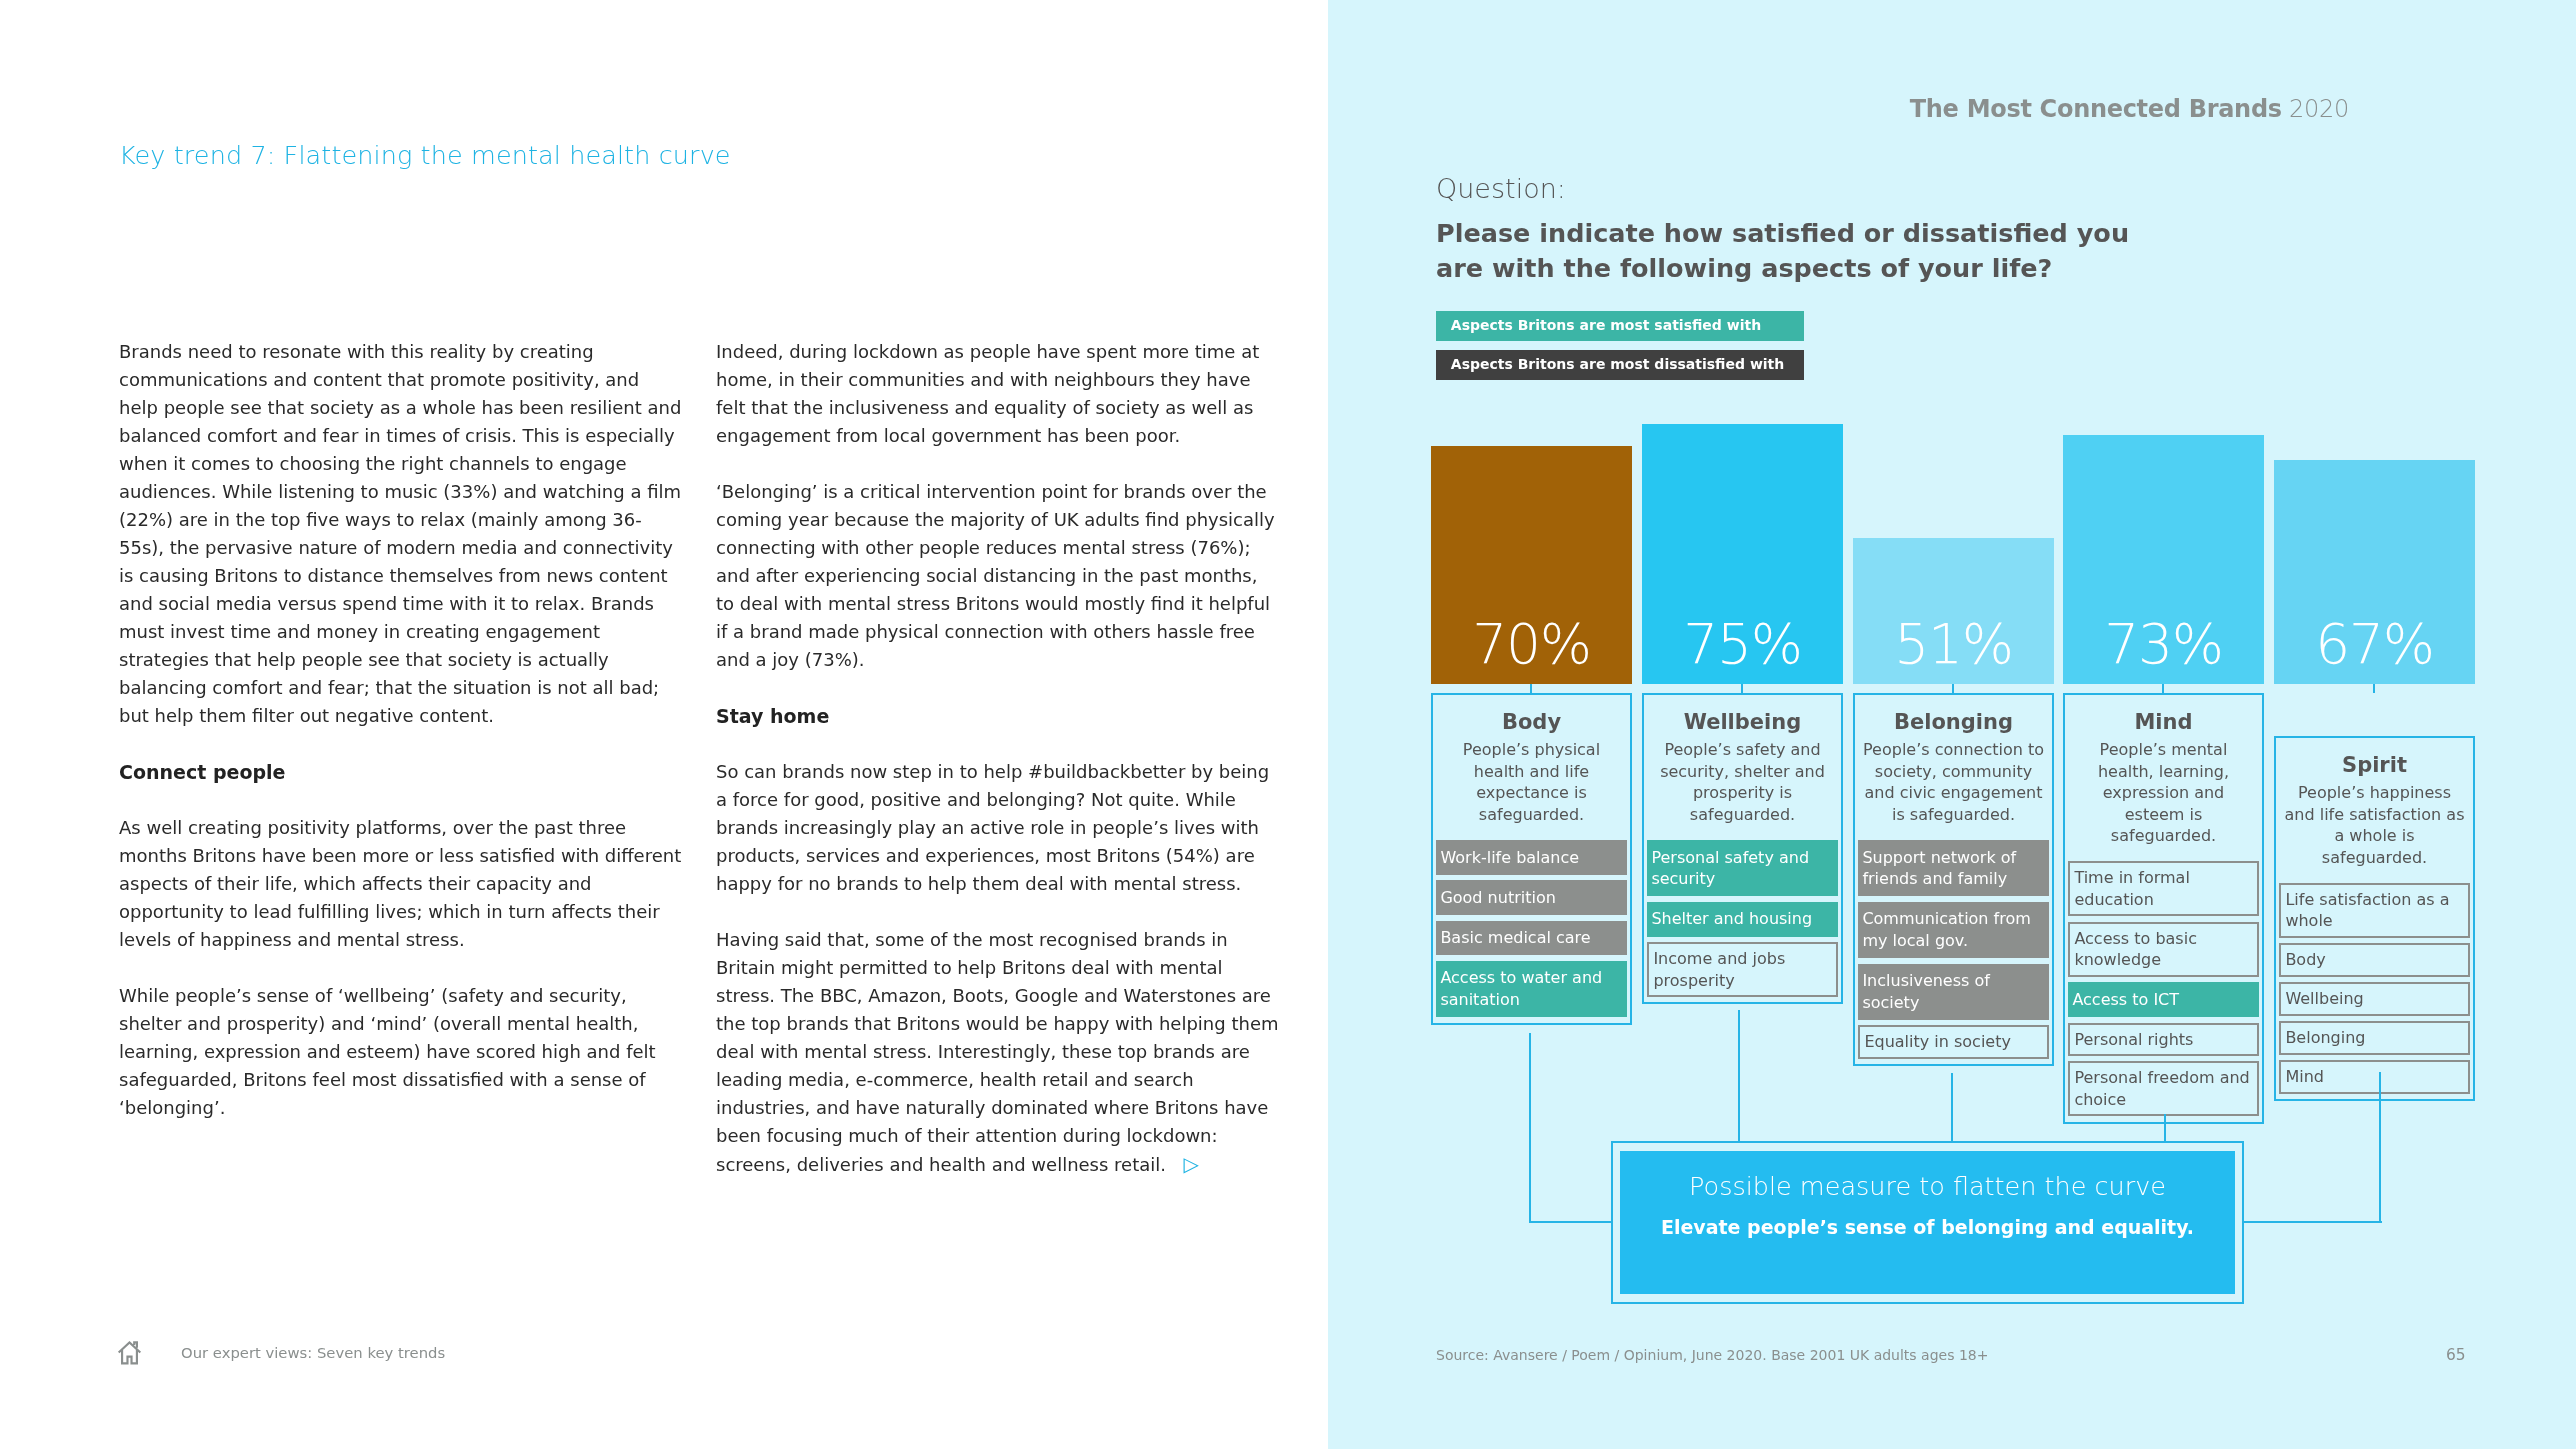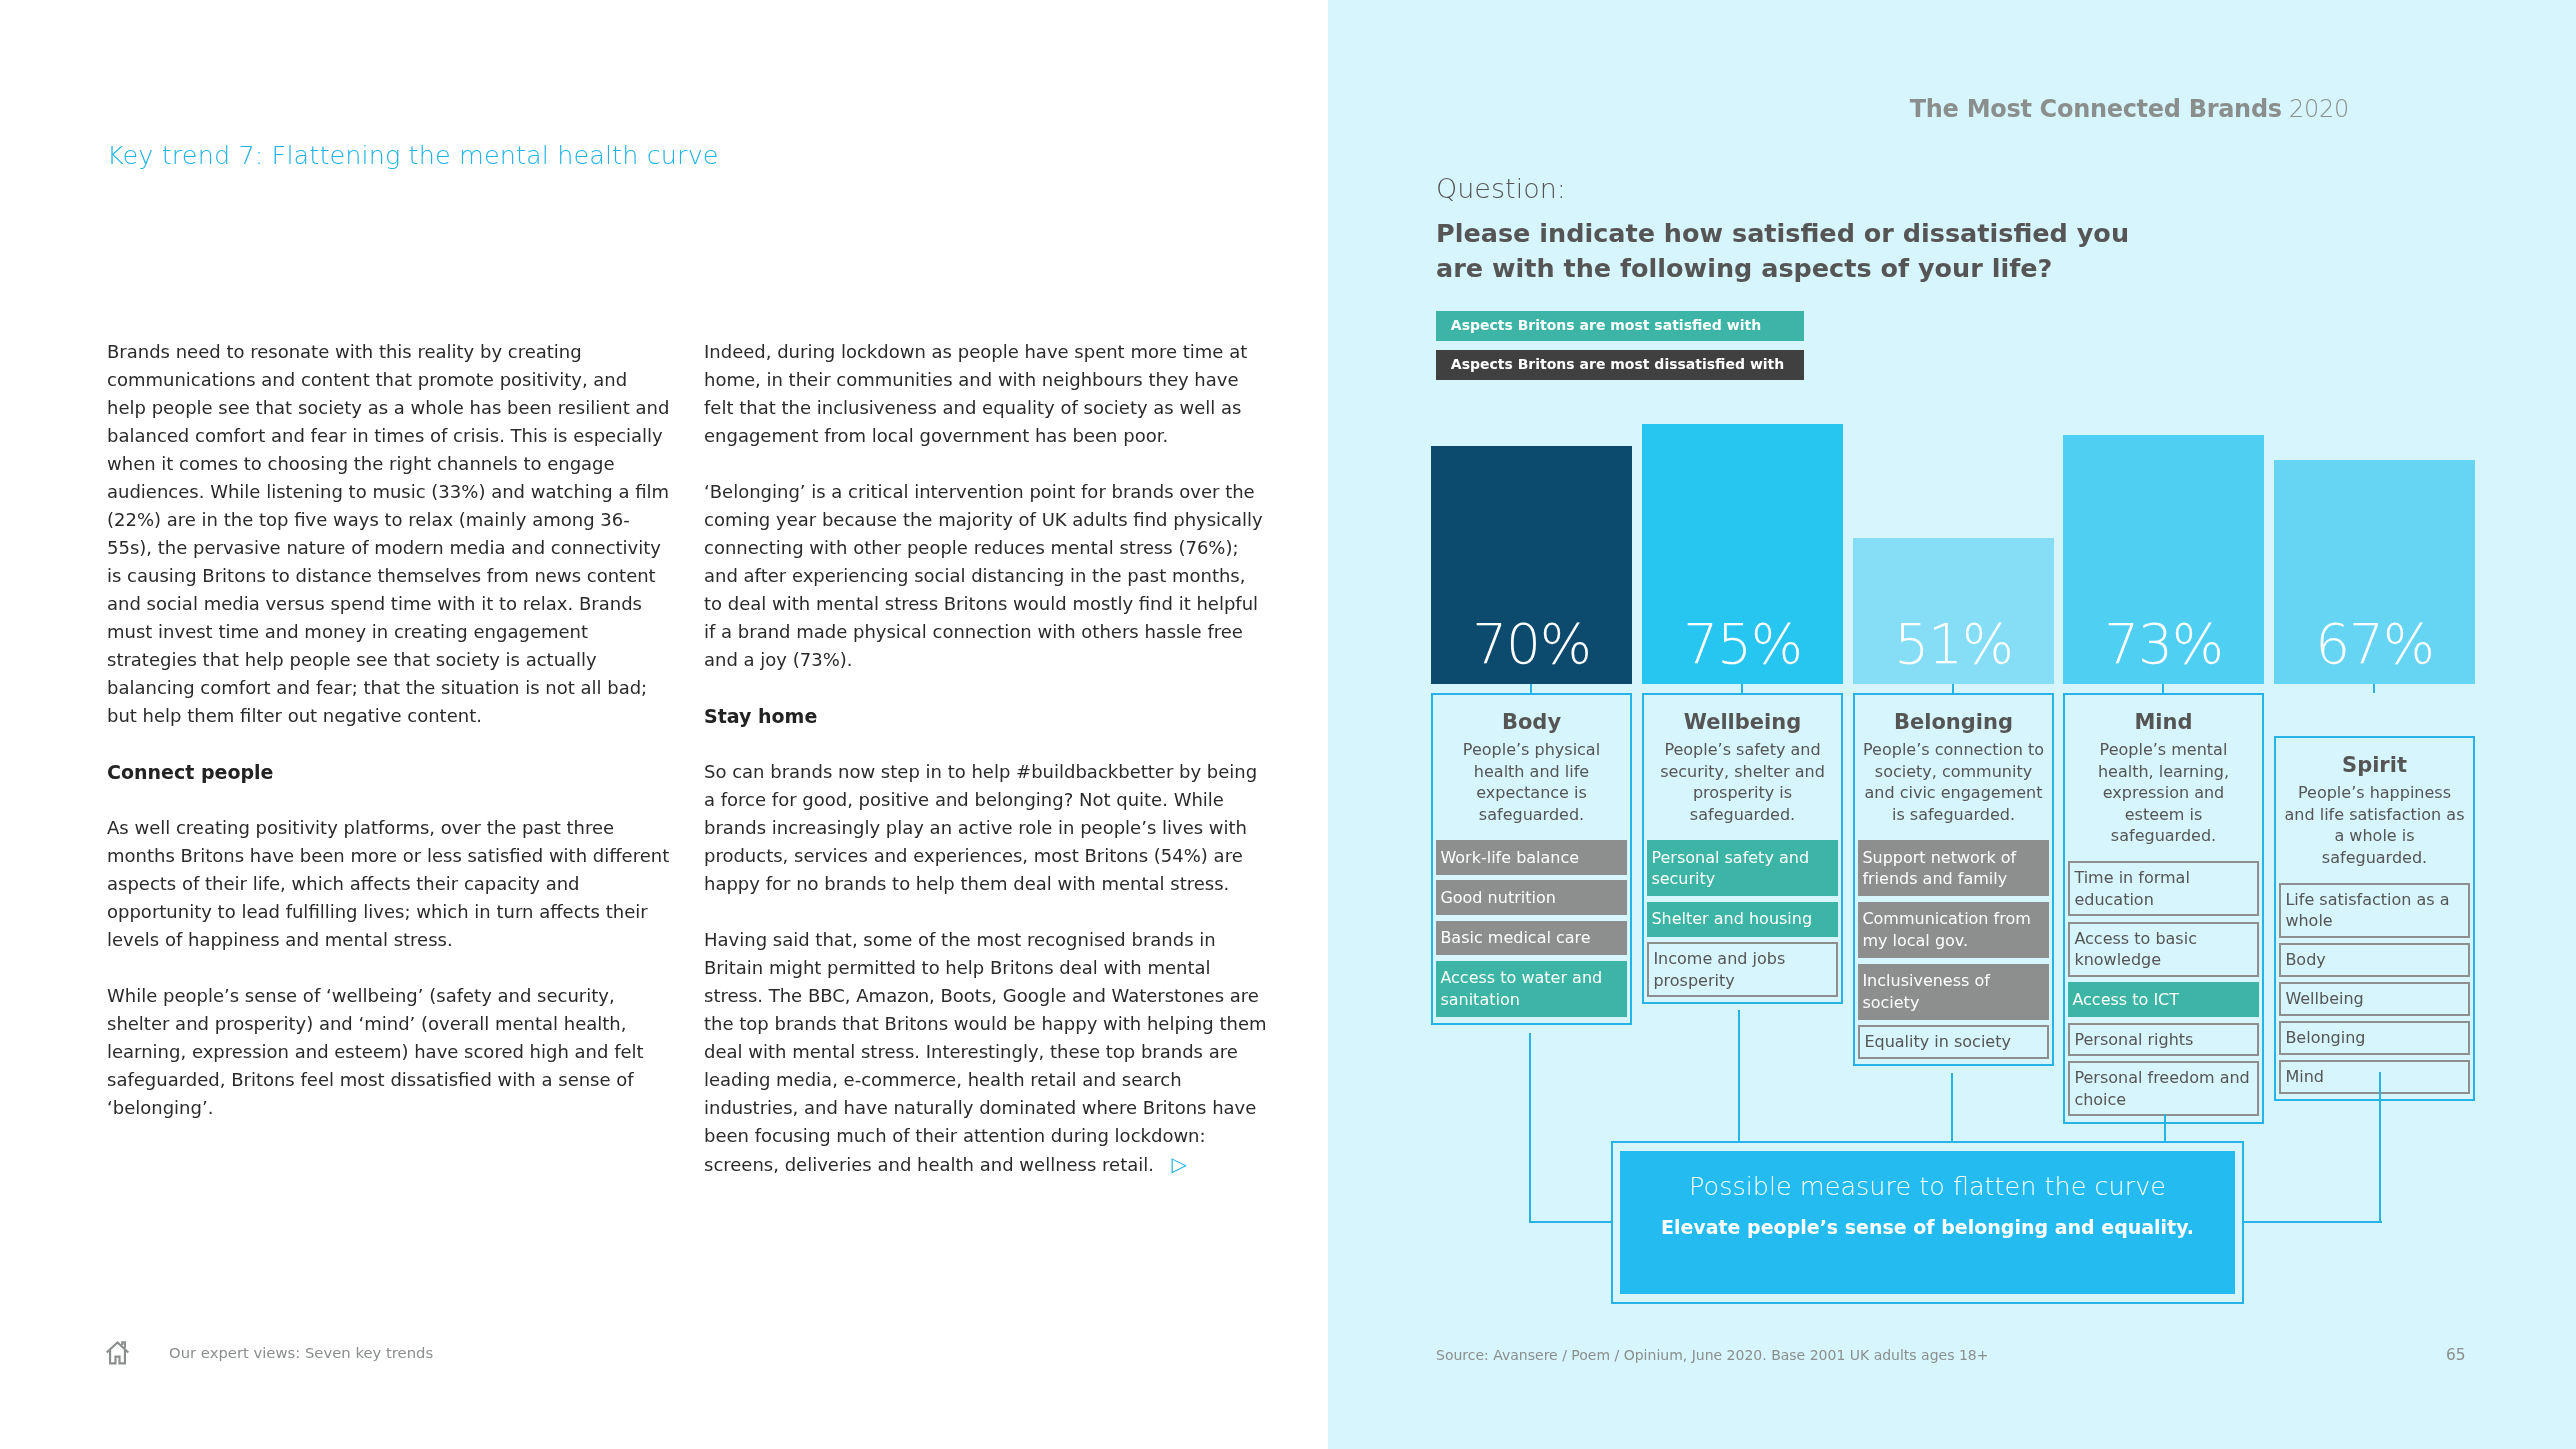--- a/index.html
+++ b/index.html
@@ -1,18 +1,18 @@
 <!DOCTYPE html>
 <html style="font-size:10.7px"><head>
 <meta charset="utf-8">
 <style>
   html, body { margin:0; padding:0; }
   body { width:2576px; height:1449px; position:relative; overflow:hidden; background:#ffffff; font-family:"DejaVu Sans", sans-serif; color:#3a3a3a; }
   .abs { position:absolute; }
-  .left-page { position:absolute; left:0; top:0; width:1328px; height:1271px; background:#ffffff; }
+  .left-page { position:absolute; left:12px; top:0; width:1328px; height:1271px; background:#ffffff; }
   .right-page { position:absolute; left:1328px; top:0; width:1248px; height:1449px; background:#d6f5fc; }
 
   .page-title { left:107px; top:140px; font-size:25.5px; color:#1eb3e3; font-weight:300; letter-spacing:0.1px; white-space:nowrap; }
   .col { width:564px; font-size:18px; line-height:28px; color:#2a2a2a; }
   .col p { margin:0 0 28px 0; }
   .col h3 { margin:0 0 28px 0; font-size:19px; font-weight:bold; line-height:28px; color:#222; }
   .col1 { left:107px; top:338px; }
   .col2 { left:704px; top:338px; }
   .next-arrow { display:inline-block; margin-left:17.4px; color:#1eb3e3; font-size:20px; }
 
@@ -85,21 +85,21 @@
 <div class="right-page"></div>
 
 <div class="abs brand"><b>The Most Connected Brands</b> <span class="year">2020</span></div>
 
 <div class="abs q-label">Question:</div>
 <div class="abs q-text">Please indicate how satisfied or dissatisfied you are with the following aspects of your life?</div>
 
 <div class="abs legend sat">Aspects Britons are most satisfied with</div>
 <div class="abs legend dis">Aspects Britons are most dissatisfied with</div>
 
-<div class="bar" style="left:1431px; height:238px; background:#0c4a6e;">
+<div class="bar" style="left:1431px; height:238px; background:#a16207;">
   <div class="bar-label">70%</div>
 </div>
 <div class="bar" style="left:1642px; height:260px; background:#27c6f1;">
   <div class="bar-label">75%</div>
 </div>
 <div class="bar" style="left:1853px; height:146px; background:#85ddf6;">
   <div class="bar-label">51%</div>
 </div>
 <div class="bar" style="left:2063px; height:249px; background:#4fd0f3;">
   <div class="bar-label">73%</div>

